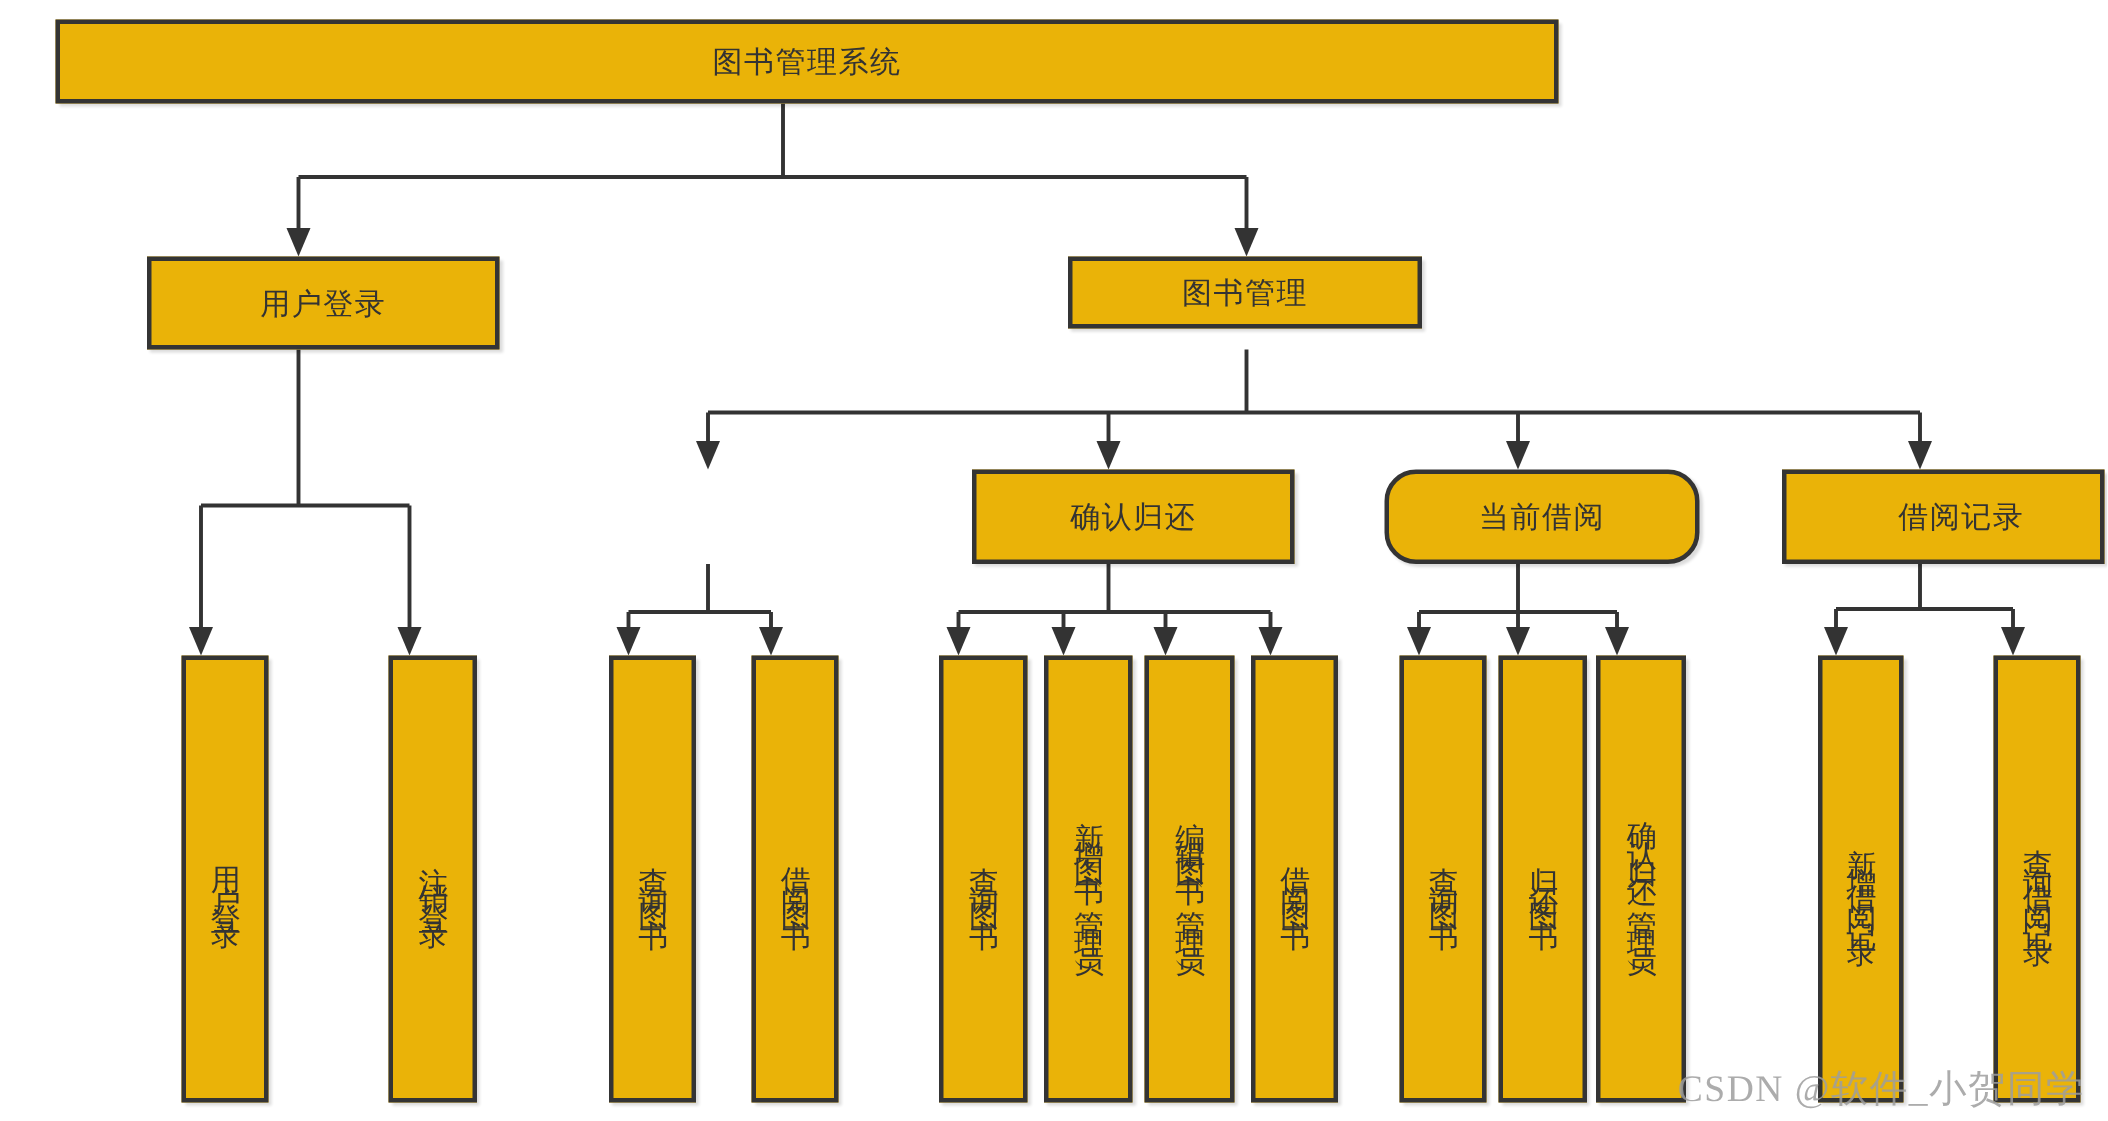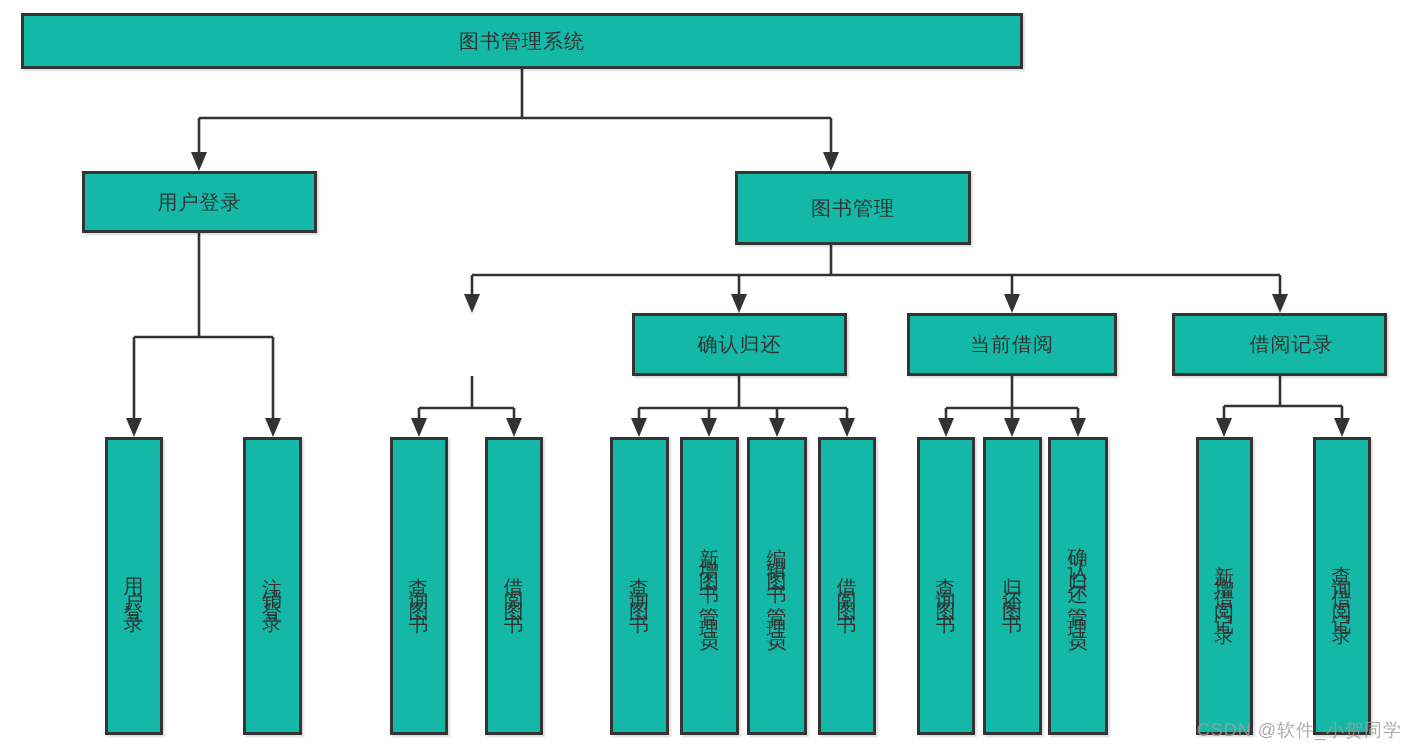--- a/index.html
+++ b/index.html
@@ -21,50 +21,52 @@
     stroke-width: 2.6;
     fill: none;
   }
   .connectors polygon {
     fill: #333333;
     stroke: none;
   }
   .box {
     position: absolute;
     box-sizing: border-box;
-    background: #14b8a6;
+    background: #eab308;
     border: 3px solid #343434;
     box-shadow: 2px 2px 2px rgba(0,0,0,0.14);
     display: flex;
     align-items: center;
     justify-content: center;
     color: #333333;
+    margin-left: 16px;
   }
   .h-box {
     font-size: 20px;
     letter-spacing: 1px;
     white-space: nowrap;
   }
   .v-box span {
     writing-mode: vertical-rl;
     text-orientation: mixed;
     font-size: 20px;
     line-height: 1;
     letter-spacing: 12px;
     color: #333333;
   }
   .watermark {
     position: absolute;
-    right: 3px;
+    right: 15px;
     bottom: 5px;
-    font-size: 18px;
+    font-size: 25px;
     color: rgba(158,158,158,0.85);
     letter-spacing: 1px;
     white-space: nowrap;
     z-index: 5;
+    font-family: Liberation Serif, serif;
   }
 </style>
 </head>
 <body>
 
 <div class="canvas">
 
   <svg class="connectors" viewBox="0 0 1405 747" xmlns="http://www.w3.org/2000/svg">
 
     <g>
@@ -141,28 +143,28 @@
     </g>
   </svg>
 
   <div class="box h-box" style="left:21px; top:13px; width:1002px; height:56px;">
     <span>图书管理系统</span>
   </div>
 
   <div class="box h-box" style="left:82px; top:171px; width:235px; height:62px;">
     <span>用户登录</span>
   </div>
-  <div class="box h-box" style="left:735px; top:171px; width:236px; height:74px;">
+  <div class="box h-box" style="left:696px; top:171px; width:236px; height:48px;">
     <span>图书管理</span>
   </div>
 
   <div class="box h-box" style="left:632px; top:313px; width:215px; height:63px;">
     <span>确认归还</span>
   </div>
-  <div class="box h-box" style="left:907px; top:313px; width:210px; height:63px;">
+  <div class="box h-box" style="left:907px; top:313px; width:210px; height:63px;border-radius:21px;">
     <span>当前借阅</span>
   </div>
   <div class="box h-box" style="left:1172px; top:313px; width:215px; height:63px;padding-left:24px;">
     <span>借阅记录</span>
   </div>
 
   <div class="box v-box" style="left:105px; top:437px; width:58px; height:298px;">
     <span>用户登录</span>
   </div>
   <div class="box v-box" style="left:243px; top:437px; width:59px; height:298px;">

